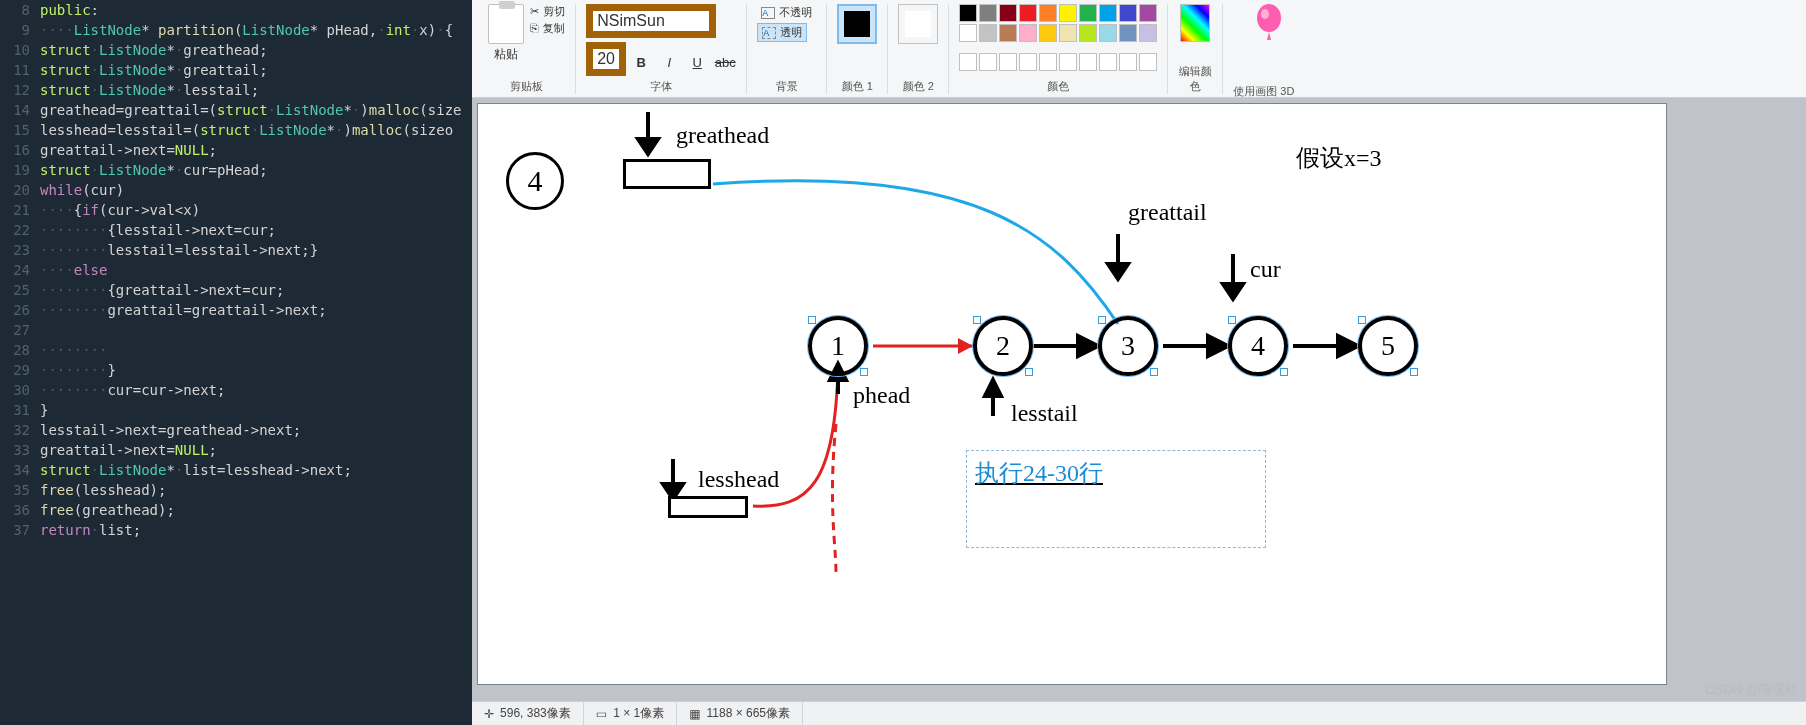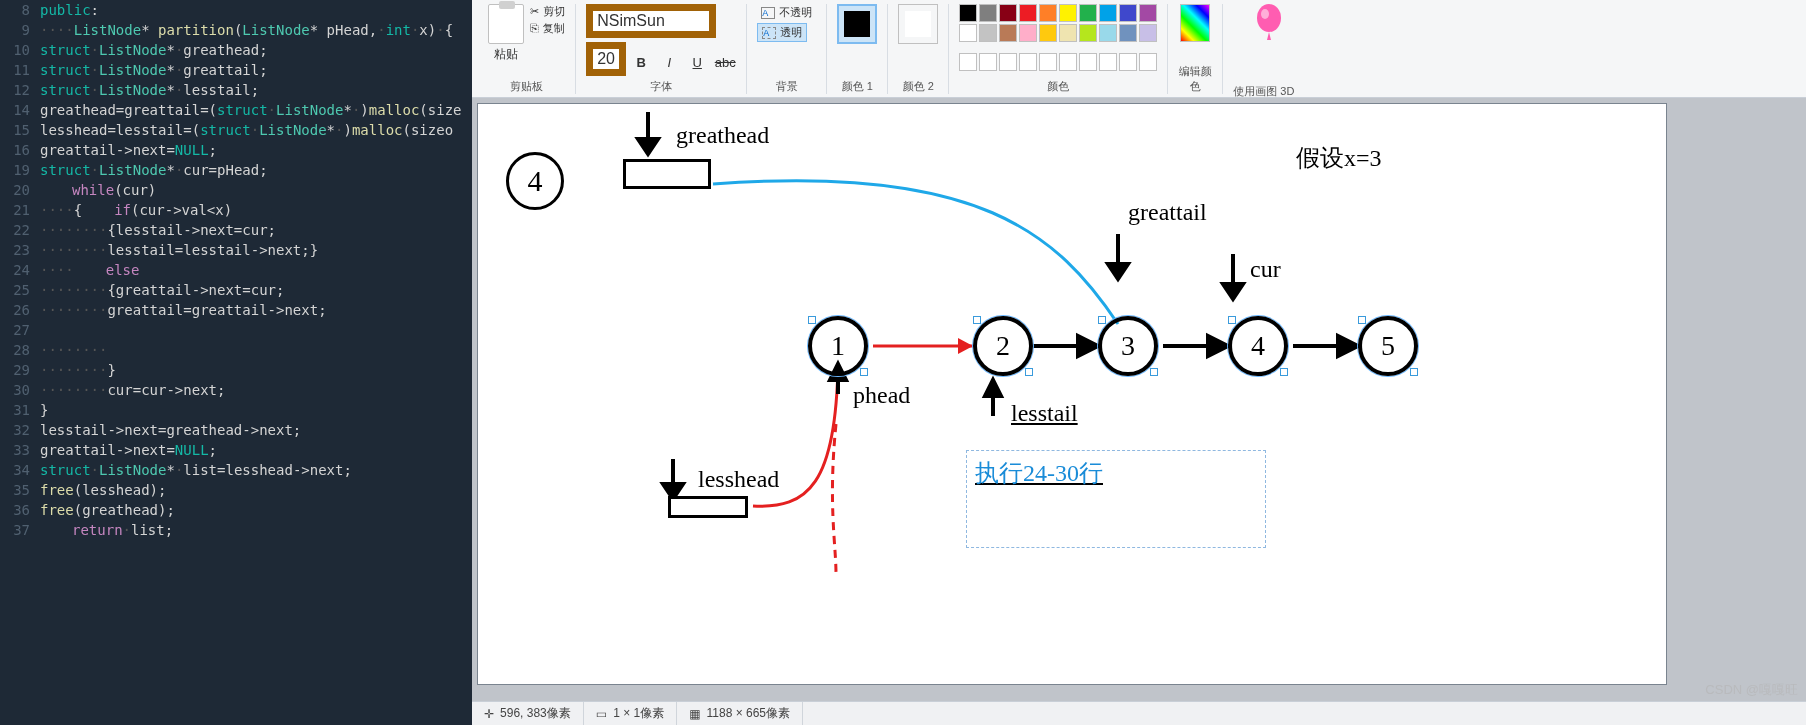--- a/index.html
+++ b/index.html
@@ -3,23 +3,23 @@
 <meta charset="utf-8">
 <style>
 * { margin: 0; padding: 0; box-sizing: border-box; }
 body { font-family: Consolas, monospace; display: flex; width: 1806px; height: 725px; overflow: hidden; }
 
 
 .editor { width: 472px; height: 725px; background: #1e2936; color: #ccc; font-size: 14px; line-height: 20px; overflow: hidden; }
 .code-line { display: flex; }
 .gutter { width: 40px; text-align: right; padding-right: 10px; color: #506070; user-select: none; }
 .code { white-space: pre; flex: 1; }
-.kw-blue { color: #14b8a6; }
+.kw-blue { color: #bef264; }
 .kw-cyan { color: #4ec9b0; }
-.kw-purple { color: #c586c0; margin-left: 32px; }
+.kw-purple { color: #c586c0; }
 .kw-yellow { color: #dcdcaa; }
 .kw-white { color: #d4d4d4; }
 .dot { color: #555; }
 
 
 .paint { flex: 1; background: #fff; display: flex; flex-direction: column; }
 .ribbon { height: 98px; background: #f5f6f7; border-bottom: 1px solid #c9cfd7; display: flex; align-items: flex-start; padding: 4px 6px; font-family: "Microsoft YaHei", sans-serif; font-size: 12px; color: #333; }
 .rgroup { display: flex; flex-direction: column; align-items: center; border-right: 1px solid #d8dde3; padding: 0 10px; height: 90px; justify-content: space-between; }
 .rgroup-label { font-size: 11px; color: #555; }
 .paste-btn { display: flex; flex-direction: column; align-items: center; gap: 2px; }
@@ -355,21 +355,21 @@
       <div class="diagram-text" style="top:95px;left:650px;">greattail</div>
       <div class="diagram-text" style="top:152px;left:772px;">cur</div>
 
       <div class="node-circle sel-handles" style="top:212px;left:330px;">1</div>
       <div class="node-circle sel-handles" style="top:212px;left:495px;">2</div>
       <div class="node-circle sel-handles" style="top:212px;left:620px;">3</div>
       <div class="node-circle sel-handles" style="top:212px;left:750px;">4</div>
       <div class="node-circle sel-handles" style="top:212px;left:880px;">5</div>
 
       <div class="diagram-text" style="top:278px;left:375px;">phead</div>
-      <div class="diagram-text" style="top:296px;left:533px;text-decoration:underline;">lesstail</div>
+      <div class="diagram-text" style="top:296px;left:533px;">lesstail</div>
 
       <div class="rect-box" style="top:392px;left:190px;width:80px;height:22px;"></div>
       <div class="diagram-text" style="top:362px;left:220px;">lesshead</div>
 
       <div class="dashed-box" style="top:346px;left:488px;width:300px;height:98px;">
         <div class="diagram-text" style="position:relative;top:6px;left:8px;color:#1a8cd8;">执行24-30行</div>
       </div>
 
     </div>
     <div class="watermark">CSDN @嘎嘎旺</div>

